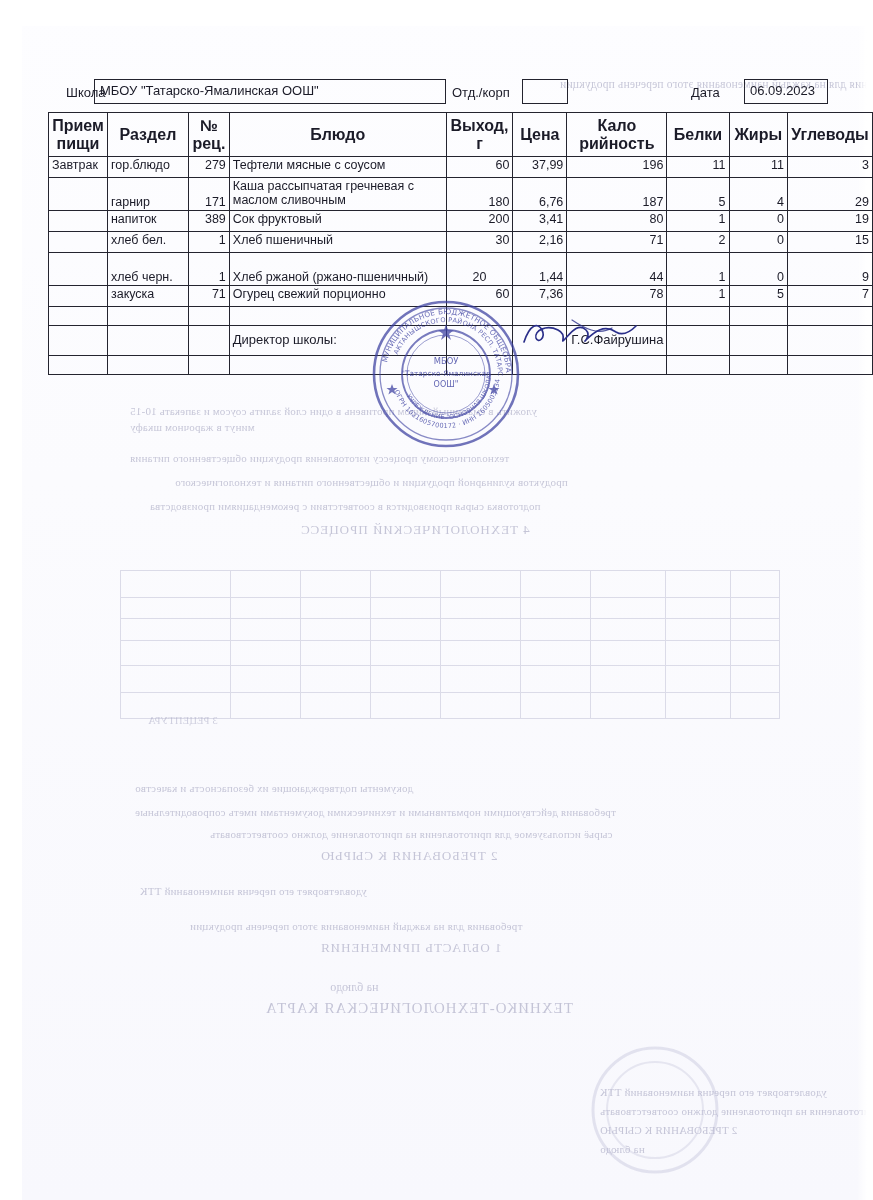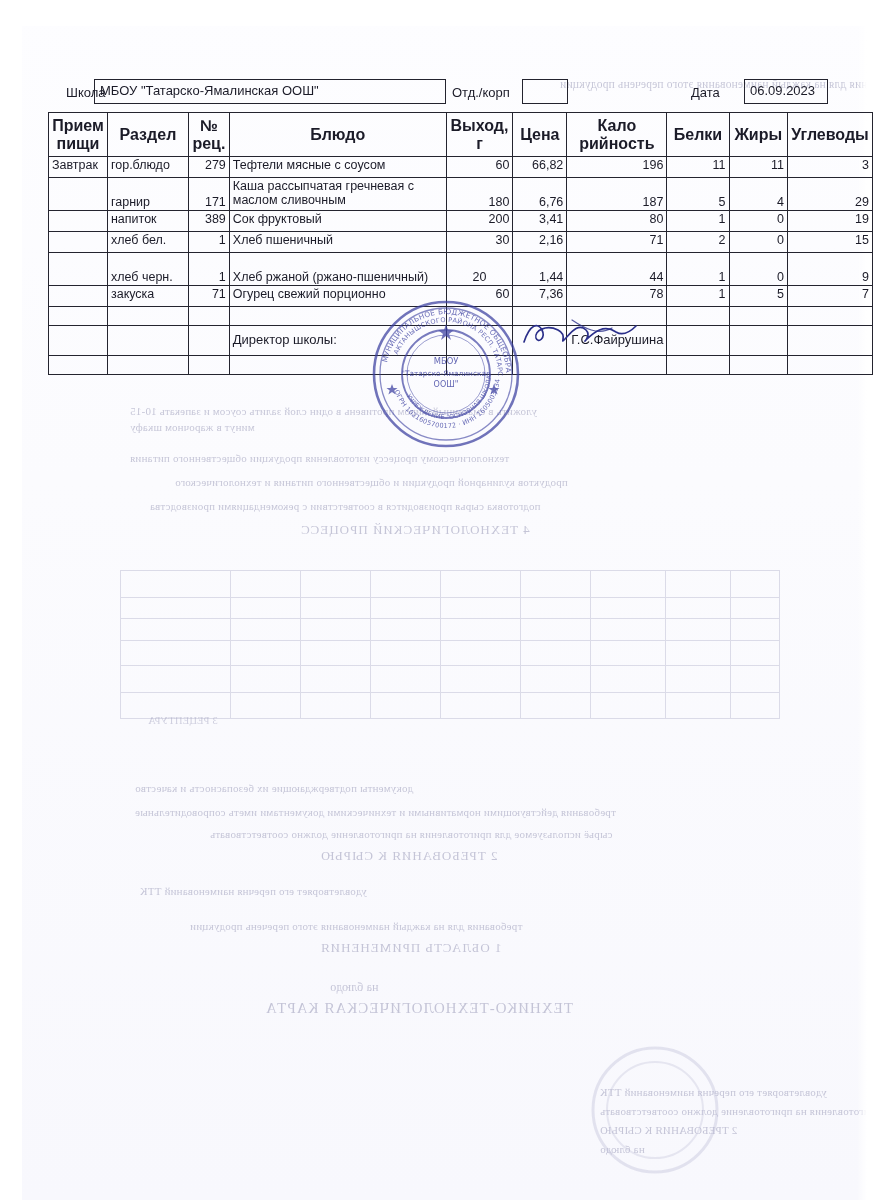--- a/index.html
+++ b/index.html
@@ -266,21 +266,21 @@
       </tr>
     </thead>
     <tbody>
 
       <tr class="row-h">
         <td class="c-meal">Завтрак</td>
         <td class="c-sect">гор.блюдо</td>
         <td class="c-rec">279</td>
         <td class="c-dish">Тефтели мясные с соусом</td>
         <td class="c-out">60</td>
-        <td class="c-price">66,82</td>
+        <td class="c-price">37,99</td>
         <td class="c-cal">196</td>
         <td class="c-prot">11</td>
         <td class="c-fat">11</td>
         <td class="c-carb">3</td>
       </tr>
 
       <tr class="row-tall">
         <td class="c-meal"></td>
         <td class="c-sect" style="vertical-align:bottom;">гарнир</td>
         <td class="c-rec" style="vertical-align:bottom;">171</td>

